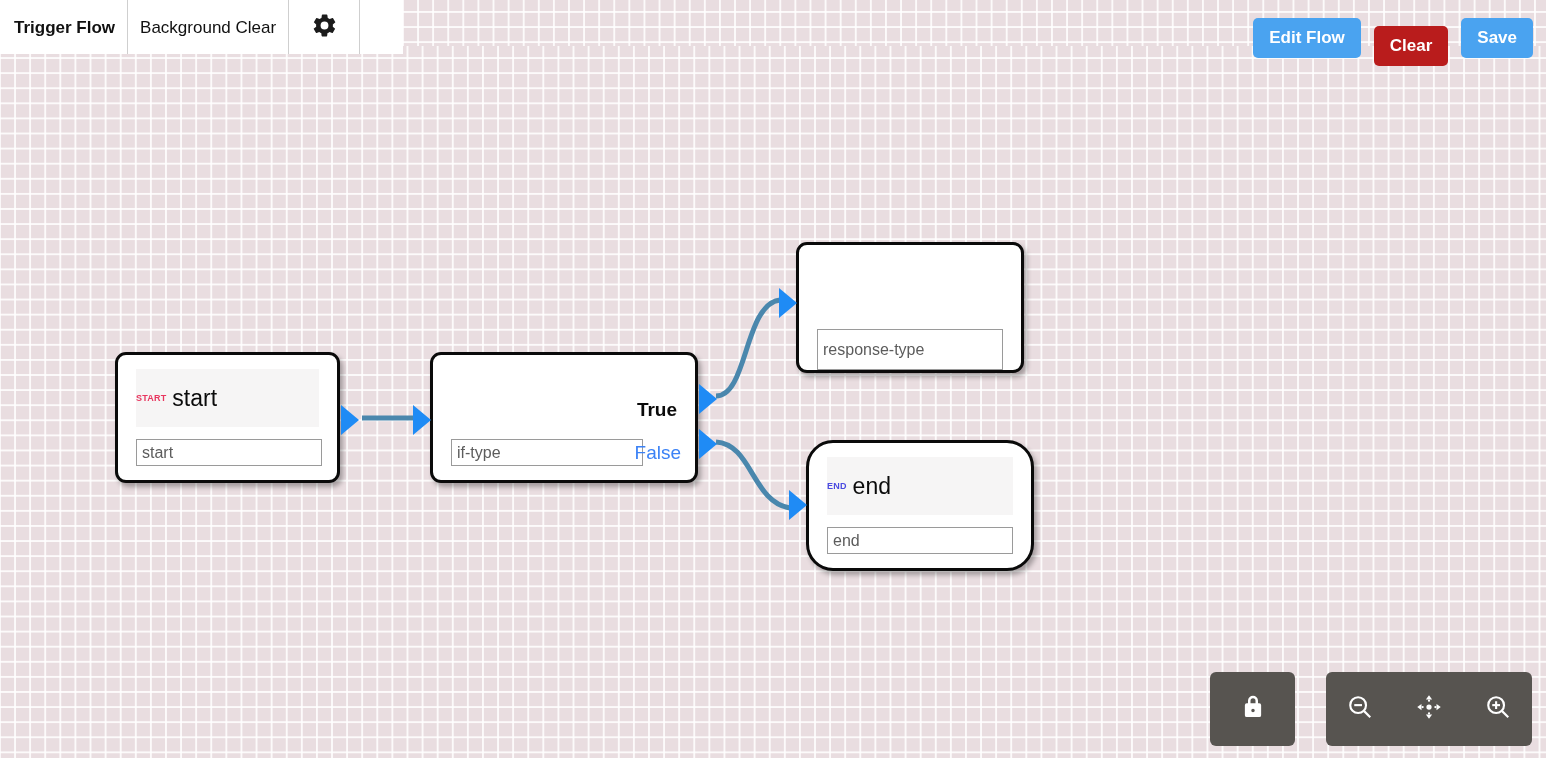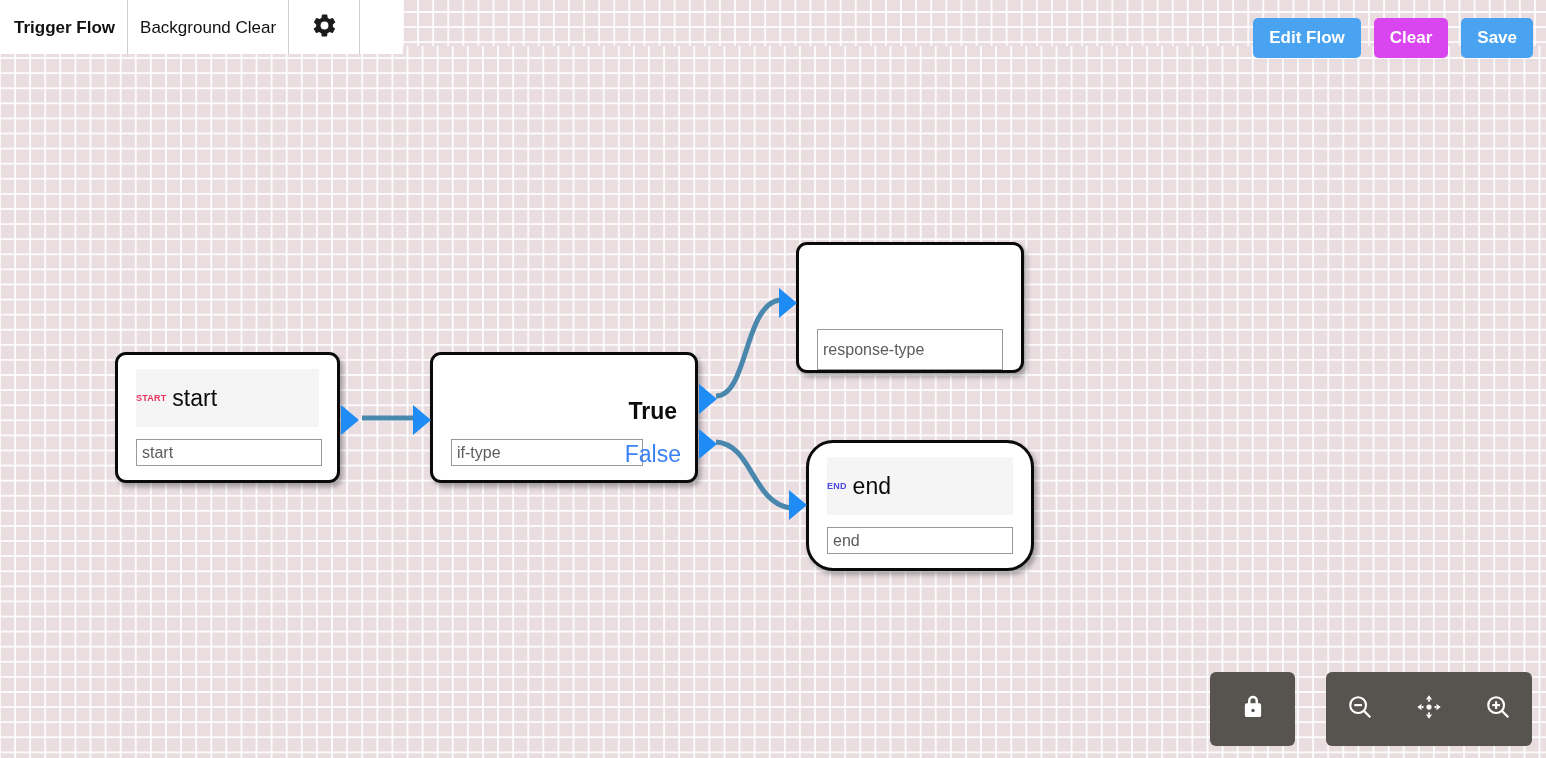--- a/index.html
+++ b/index.html
@@ -123,21 +123,21 @@
     white-space: nowrap;
   }
   .node-title {
     font-size: 23px;
     color: #0b0b0b;
     line-height: 1;
     white-space: nowrap;
   }
   .node-branch {
     position: absolute;
-    font-size: 23px;
+    font-size: 19px;
     line-height: 1;
     white-space: nowrap;
   }
   .node-input {
     position: absolute;
     background: #ffffff;
     border: 1px solid #9a9a9a;
     box-sizing: border-box;
     font-family: "Liberation Sans", sans-serif;
     font-size: 16px;
@@ -183,21 +183,21 @@
     font-family: "Liberation Sans", sans-serif;
     font-size: 17px;
     font-weight: bold;
     padding: 0 16px;
     height: 40px;
     line-height: 40px;
     cursor: pointer;
     white-space: nowrap;
   }
   .btn-blue { background: #4aa3f0; }
-  .btn-red  { background: #d946ef; }
+  .btn-red  { background: #b91c1c; margin-top: 8px; }
 
   
   .lockbar {
     position: absolute;
     right: 251px;
     bottom: 12px;
     width: 85px;
     height: 74px;
     background: #575450;
     border-radius: 6px;

